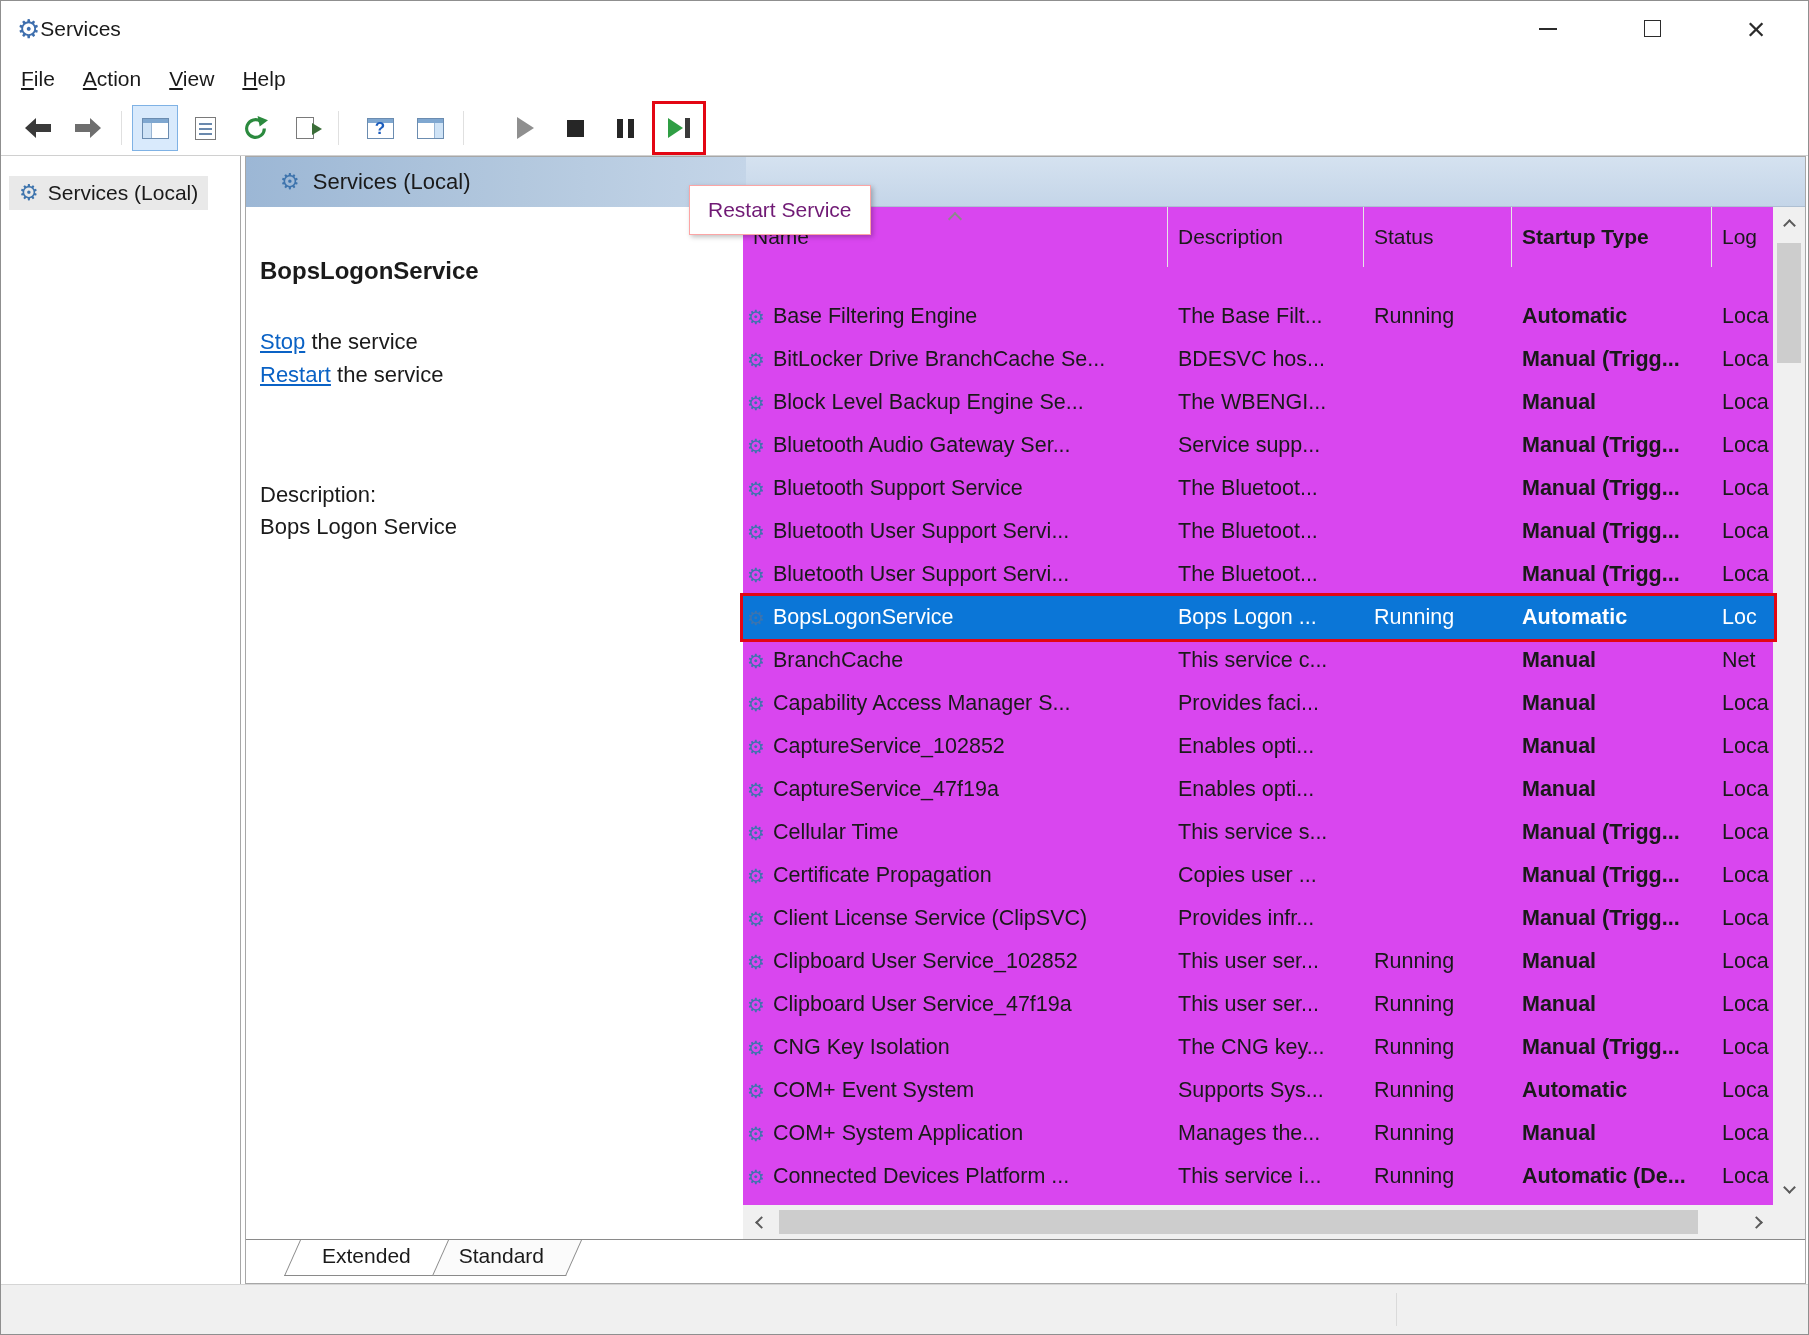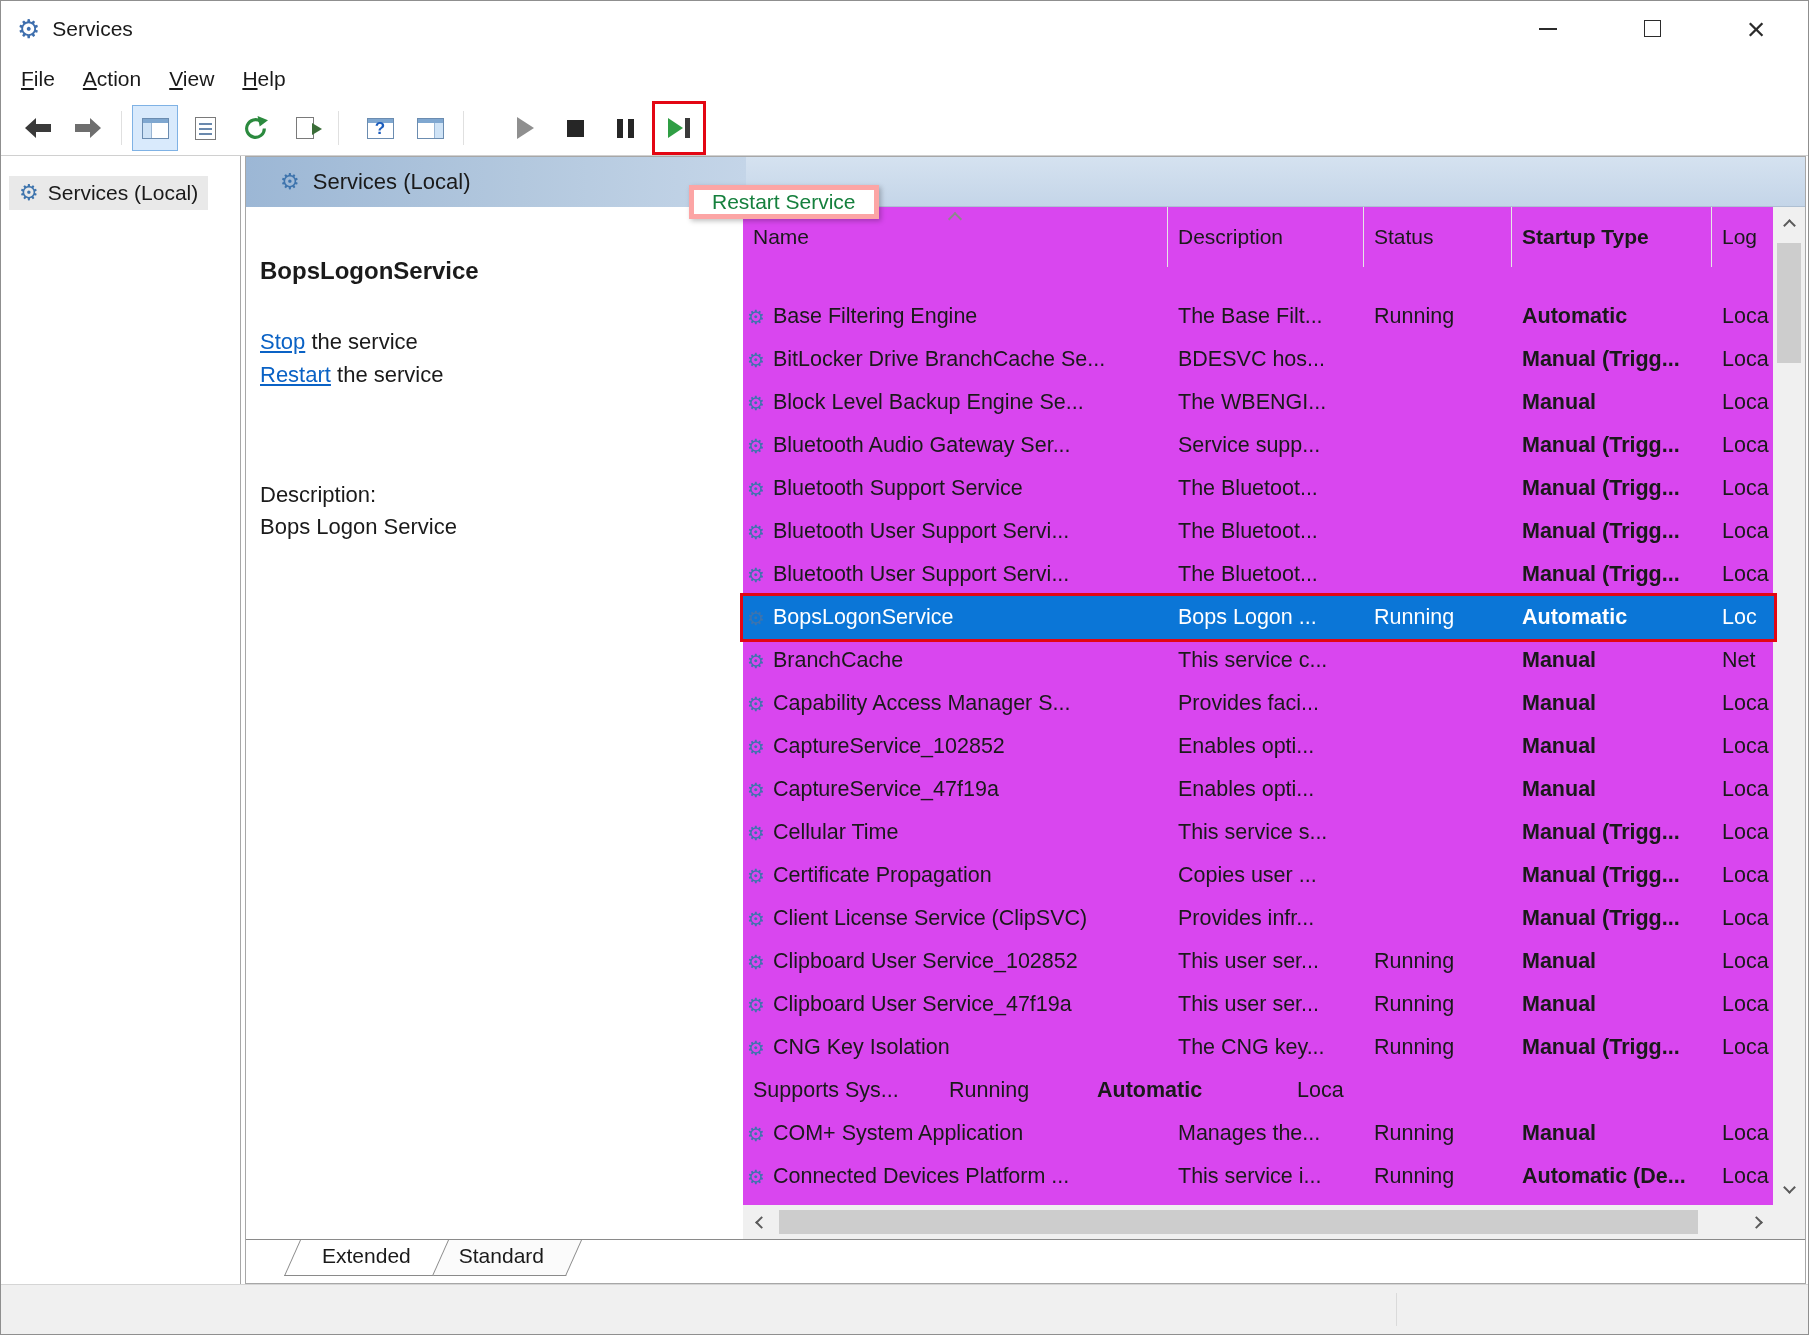--- a/index.html
+++ b/index.html
@@ -9,21 +9,21 @@
   }
   *{box-sizing:border-box;margin:0;padding:0;}
   body{background:#cfcfcf;font-family:"Liberation Sans","DejaVu Sans",sans-serif;color:#1a1a1a;}
   button{background:none;border:none;padding:0;font:inherit;color:inherit;cursor:default;}
   .window{position:relative;width:1809px;height:1335px;background:#fff;border:1px solid #8f8f8f;overflow:hidden;}
 
   
   .titlebar{position:absolute;top:0;left:0;right:0;height:55px;display:flex;align-items:center;background:#fff;}
   .app-icon{margin-left:16px;font-size:26px;line-height:1;color:#3f6fae;}
   .app-icon::before{content:"\2699";}
-  .title-text{margin-left:12px;font-size:21px;}
+  .title-text{font-size:21px;}
   .win-controls{position:absolute;right:0;top:0;height:55px;display:flex;}
   .win-btn{width:104px;height:55px;display:flex;align-items:center;justify-content:center;}
   .glyph-min{width:18px;height:2px;background:#2b2b2b;}
   .glyph-max{width:17px;height:17px;border:1.5px solid #2b2b2b;background:#fff;}
   .glyph-close{font-size:32px;line-height:1;color:#2b2b2b;font-weight:400;}
 
   
   .menubar{position:absolute;top:55px;left:0;right:0;height:45px;display:flex;align-items:center;font-size:21px;padding-left:6px;}
   .menu-item{padding:4px 14px;}
 
@@ -44,21 +44,21 @@
   .icon-export::after{content:"";position:absolute;right:-9px;bottom:3px;width:0;height:0;border-left:10px solid #3a6d38;border-top:6px solid transparent;border-bottom:6px solid transparent;}
   .icon-play{width:0;height:0;border-left:17px solid #8f8f8f;border-top:11px solid transparent;border-bottom:11px solid transparent;}
   .icon-stop{width:17px;height:17px;background:#262626;}
   .icon-pause{width:17px;height:19px;border-left:6px solid #262626;border-right:6px solid #262626;}
   .icon-restart{display:flex;align-items:center;}
   .icon-restart::before{content:"";width:0;height:0;border-left:15px solid #2f9e44;border-top:10px solid transparent;border-bottom:10px solid transparent;}
   .icon-restart::after{content:"";width:5px;height:20px;background:#3a3a3a;margin-left:2px;}
   .restart-highlight{display:flex;border:3px solid var(--highlight);padding:3px;margin-left:2px;}
 
   
-  .tooltip{position:absolute;left:688px;top:184px;z-index:60;background:#fff;border:5px solid #fca5a5;box-shadow:2px 2px 5px rgba(0,0,0,.25);padding:0 18px;font-size:21px;color:#15803d;}
+  .tooltip{position:absolute;left:688px;top:184px;z-index:60;background:#fff;border:1px solid #fca5a5;box-shadow:2px 2px 5px rgba(0,0,0,.25);padding:12px 18px;font-size:21px;color:#701a75;}
 
   
   .tree-panel{position:absolute;top:155px;left:0;width:240px;bottom:50px;background:#fff;border-right:1px solid #a7a7a7;}
   .tree-item{display:flex;align-items:center;gap:9px;margin:20px 6px 0 8px;padding:5px 10px;background:#e9e9e9;font-size:21px;width:fit-content;}
 
   
   .main-panel{position:absolute;top:155px;left:244px;right:2px;bottom:50px;border:1px solid #a7a7a7;background:#fff;}
   .main-header{position:absolute;top:0;left:0;right:0;height:50px;background:linear-gradient(180deg,#d5e2f0,#c4d5e8);border-bottom:1px solid #aebfd2;}
   .header-tab{position:absolute;top:0;left:0;width:500px;height:50px;background:linear-gradient(90deg,#9cb7d5 0%,#b3c8de 55%,#c4d5e8 100%);display:flex;align-items:center;gap:13px;padding-left:34px;font-size:22px;}
 
@@ -420,20 +420,24 @@
     <div class="cell c-name">
       <span class="gear row"></span>
       <span>CNG Key Isolation</span>
     </div>
     <div class="cell c-desc">The CNG key...</div>
     <div class="cell c-status">Running</div>
     <div class="cell c-startup">Manual (Trigg...</div>
     <div class="cell c-logon">Loca</div>
   </div>
           <div class="lrow">
+    <div class="cell c-name">
+      <span class="gear row"></span>
+      <span>COM+ Event System</span>
+    </div>
     <div class="cell c-desc">Supports Sys...</div>
     <div class="cell c-status">Running</div>
     <div class="cell c-startup">Automatic</div>
     <div class="cell c-logon">Loca</div>
   </div>
           <div class="lrow">
     <div class="cell c-name">
       <span class="gear row"></span>
       <span>COM+ System Application</span>
     </div>

